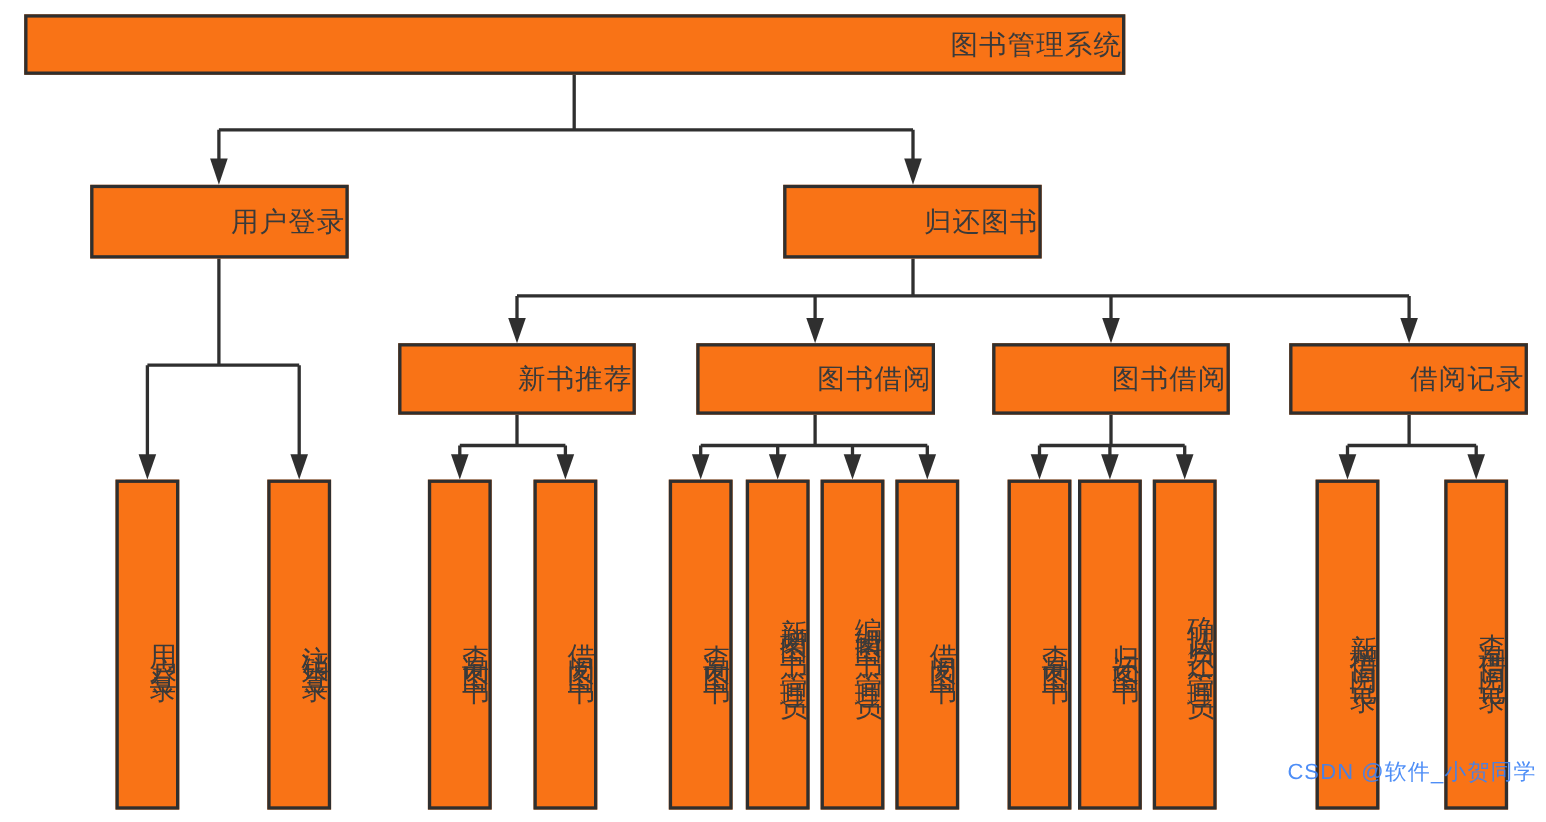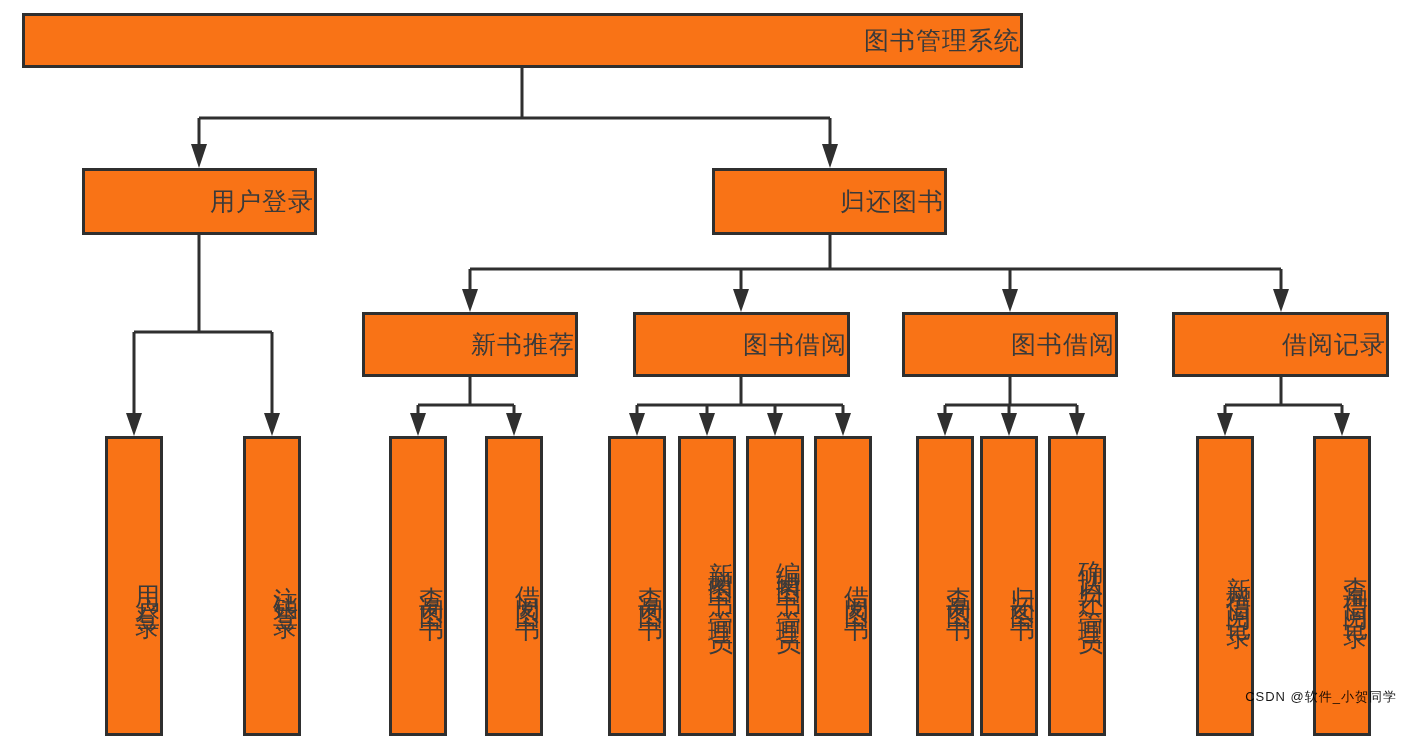--- a/index.html
+++ b/index.html
@@ -29,23 +29,23 @@
     writing-mode:vertical-rl;
     text-orientation:mixed;
     font-size:25px;
     letter-spacing:10px;
     line-height:1;
     color:#3a3a3a;
   }
   .watermark{
     position:absolute;
     right:8px;top:688px;
-    font-size:13px;
+    font-size:20px;
     letter-spacing:1px;
-    color:#000000;
+    color:#3b82f6;
     opacity:0.9;
     white-space:nowrap;
   }
 </style>
 </head>
 <body>
 
 <div class="stage">
 
   <svg class="connectors" width="1405" height="747" viewBox="0 0 1405 747">

